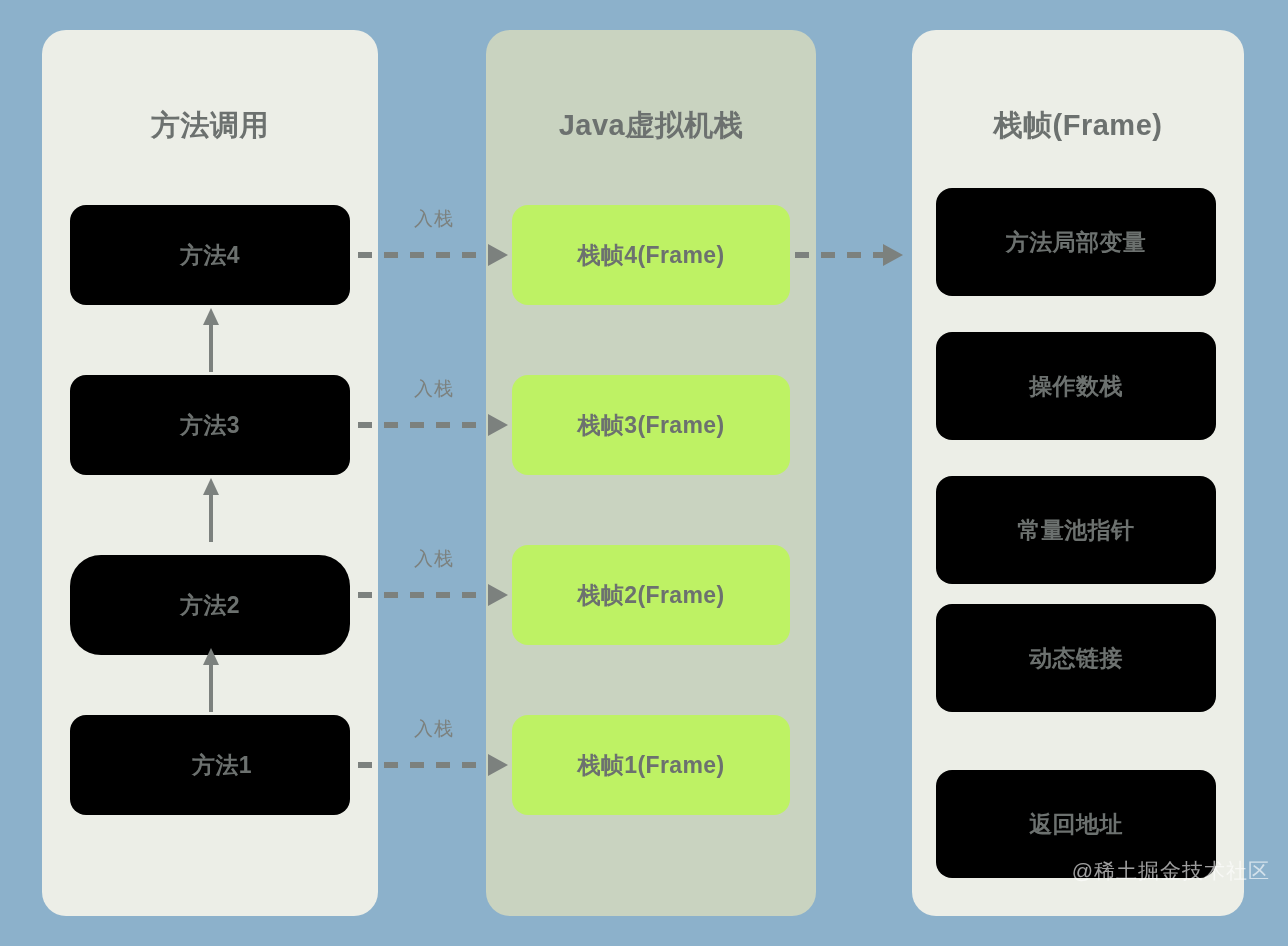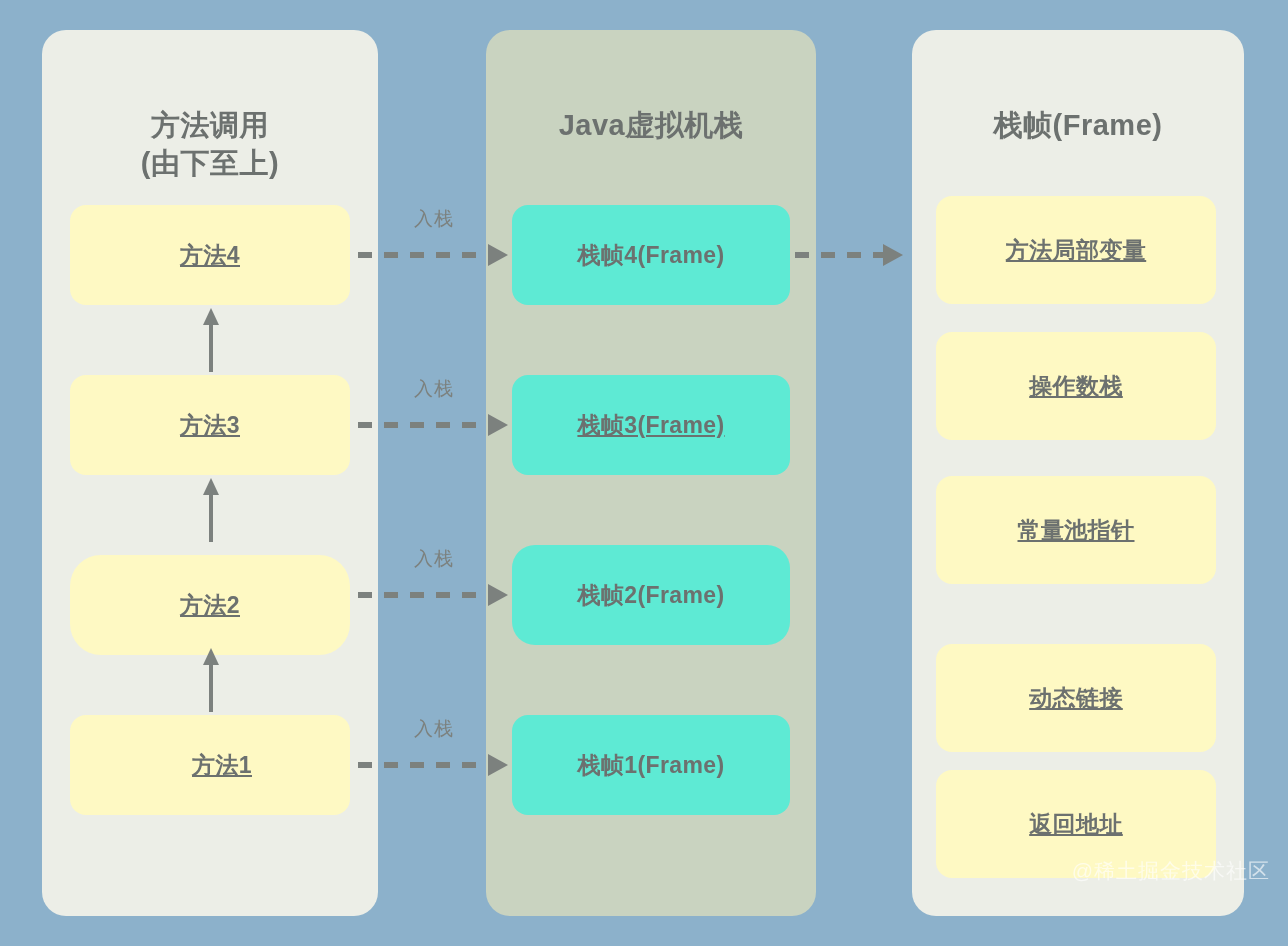--- a/index.html
+++ b/index.html
@@ -55,22 +55,22 @@
     border-radius: 16px;
     box-sizing: border-box;
     display: flex;
     align-items: center;
     justify-content: center;
     color: #6c716f;
     font-size: 23px;
     font-weight: bold;
     letter-spacing: 0.4px;
   }
-  .box-blue  { background: #fef9c3; text-decoration: underline; }
-  .box-cream { background: #5eead4; }
+  .box-blue  { background: #000000; }
+  .box-cream { background: #bef264; }
 
   
   .col-method .box { left: 70px; width: 280px; height: 100px; }
   
   .col-stack  .box { left: 512px; width: 278px; height: 100px; }
   
   .col-frame  .box { left: 936px; width: 280px; height: 108px; }
 
   
   .v-arrow {
@@ -142,21 +142,20 @@
   }
 </style>
 </head>
 <body>
 
 <div id="canvas">
 
   <div class="panel" id="panel-method">
     <div class="panel-title">
       <div>方法调用</div>
-      <div>(由下至上)</div>
     </div>
   </div>
 
   <div class="col-method">
     <div class="box box-blue" style="top:205px;">方法4</div>
     <div class="box box-blue" style="top:375px;">方法3</div>
     <div class="box box-blue" style="top:555px;border-radius:31px;">方法2</div>
     <div class="box box-blue" style="top:715px;padding-left:24px;">方法1</div>
 
     <div class="v-arrow" style="top:308px;">
@@ -174,22 +173,22 @@
   </div>
 
   <div class="panel" id="panel-jvmstack">
     <div class="panel-title">
       <div>Java虚拟机栈</div>
     </div>
   </div>
 
   <div class="col-stack">
     <div class="box box-cream" style="top:205px;">栈帧4(Frame)</div>
-    <div class="box box-cream" style="top:375px;text-decoration:underline;">栈帧3(Frame)</div>
-    <div class="box box-cream" style="top:545px;border-radius:23px;">栈帧2(Frame)</div>
+    <div class="box box-cream" style="top:375px;">栈帧3(Frame)</div>
+    <div class="box box-cream" style="top:545px;">栈帧2(Frame)</div>
     <div class="box box-cream" style="top:715px;">栈帧1(Frame)</div>
   </div>
 
   <div class="h-arrow" style="left:358px; top:244px; width:152px;">
     <span class="alabel">入栈</span>
     <span class="dashes" style="width:130px;"></span>
     <span class="head" style="left:130px;"></span>
   </div>
   <div class="h-arrow" style="left:358px; top:414px; width:152px;">
     <span class="alabel">入栈</span>
@@ -212,22 +211,22 @@
     <span class="head" style="left:88px;"></span>
   </div>
 
   <div class="panel" id="panel-frame">
     <div class="panel-title">
       <div>栈帧(Frame)</div>
     </div>
   </div>
 
   <div class="col-frame">
-    <div class="box box-blue" style="top:196px;">方法局部变量</div>
+    <div class="box box-blue" style="top:188px;">方法局部变量</div>
     <div class="box box-blue" style="top:332px;">操作数栈</div>
     <div class="box box-blue" style="top:476px;">常量池指针</div>
-    <div class="box box-blue" style="top:644px;text-align:right;">动态链接</div>
+    <div class="box box-blue" style="top:604px;text-align:right;">动态链接</div>
     <div class="box box-blue" style="top:770px;">返回地址</div>
   </div>
 
   <div id="watermark">@稀土掘金技术社区</div>
 
 </div>
 
 </body></html>

